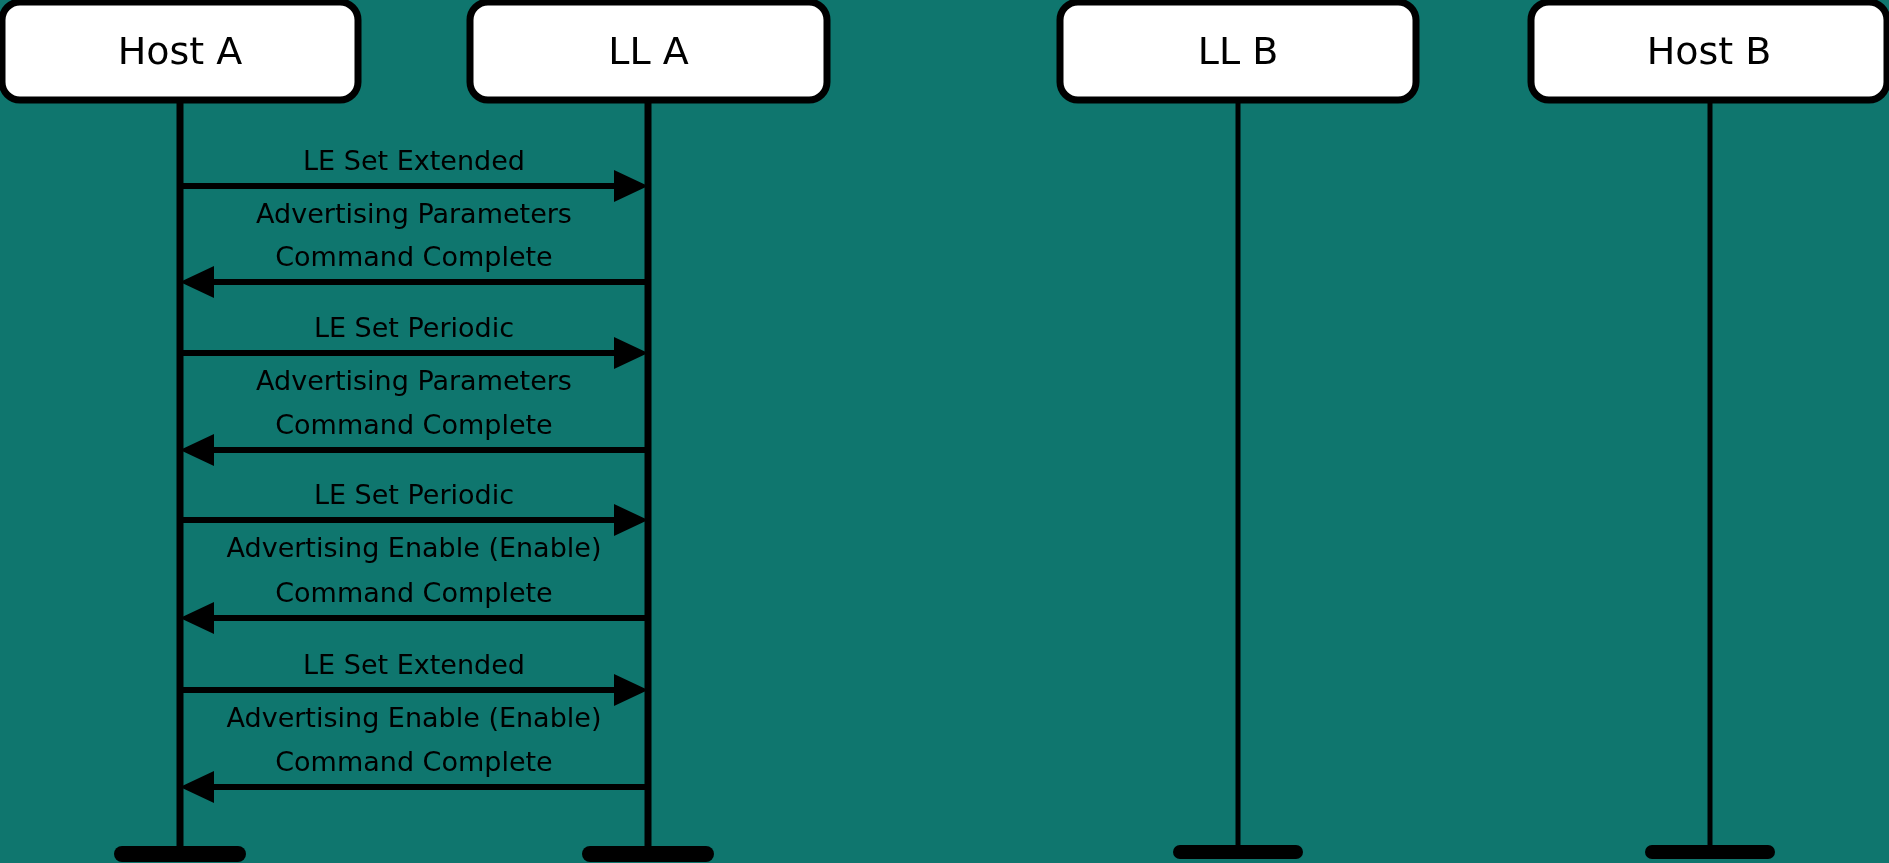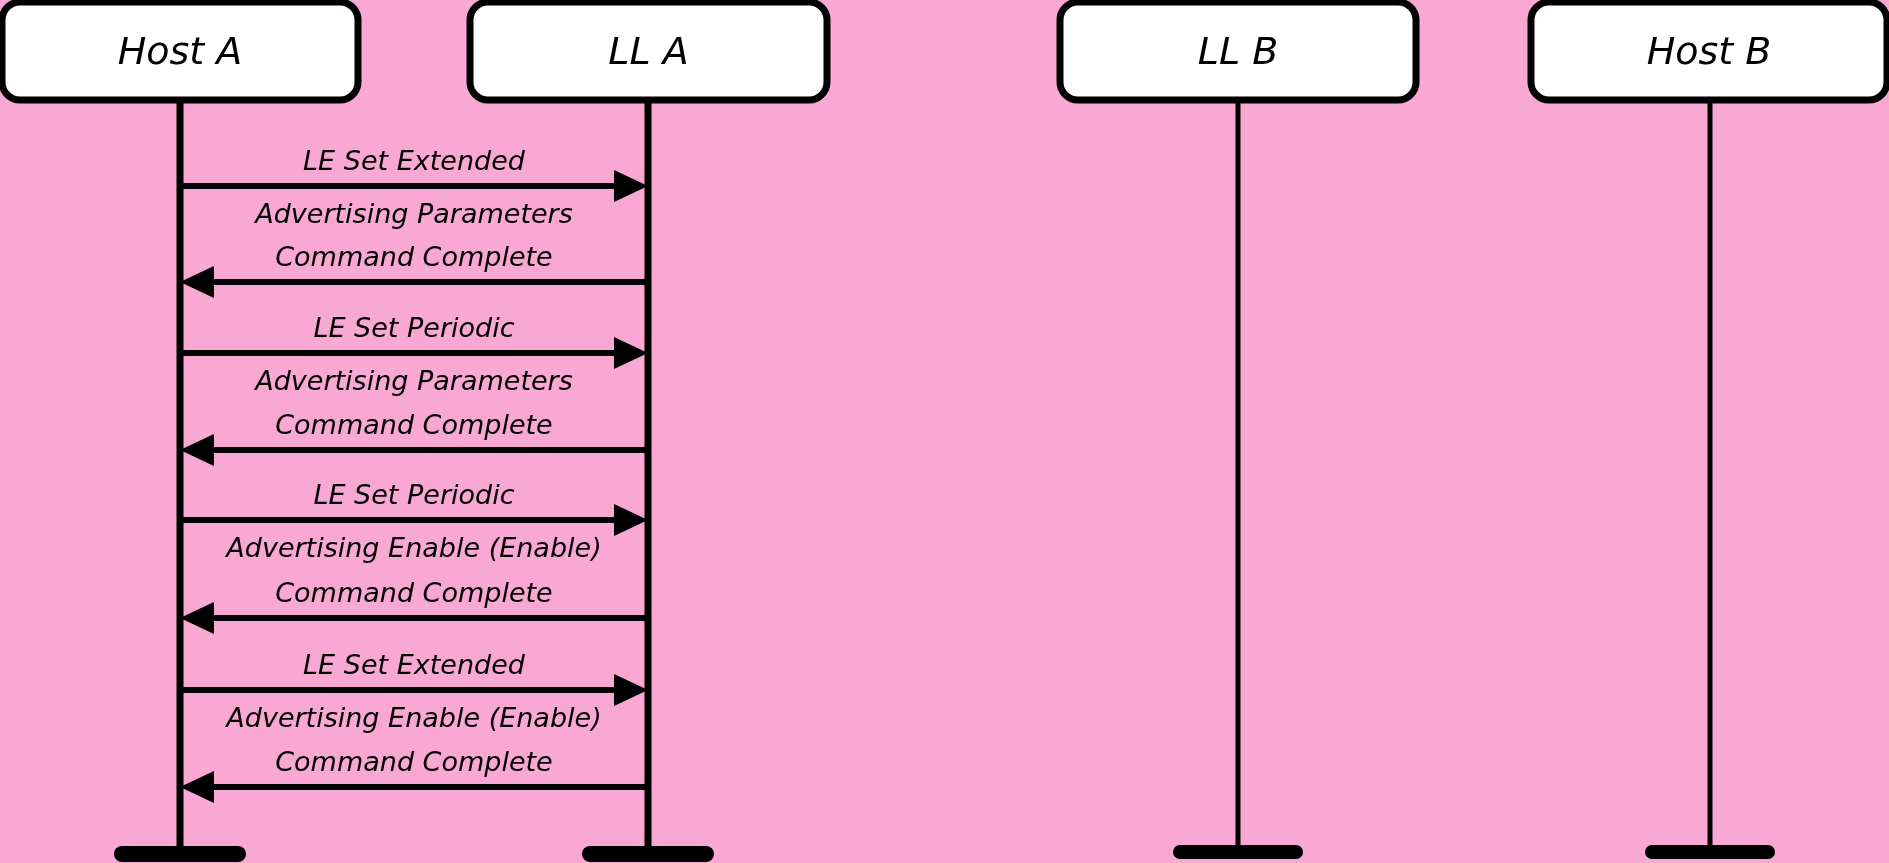--- a/index.html
+++ b/index.html
@@ -5,24 +5,23 @@
 <style>
   html, body {
     margin: 0;
     padding: 0;
     background: #ffffff;
   }
   #stage {
     position: relative;
     width: 1889px;
     height: 863px;
-    background: #f9a8d4;
+    background: #0f766e;
     font-family: "DejaVu Sans", "Liberation Sans", sans-serif;
     overflow: hidden;
-    font-style: italic;
   }
   #diagram-svg {
     position: absolute;
     left: 0;
     top: 0;
     width: 1889px;
     height: 863px;
   }
   .lifeline-box-rect {
     fill: #ffffff;

